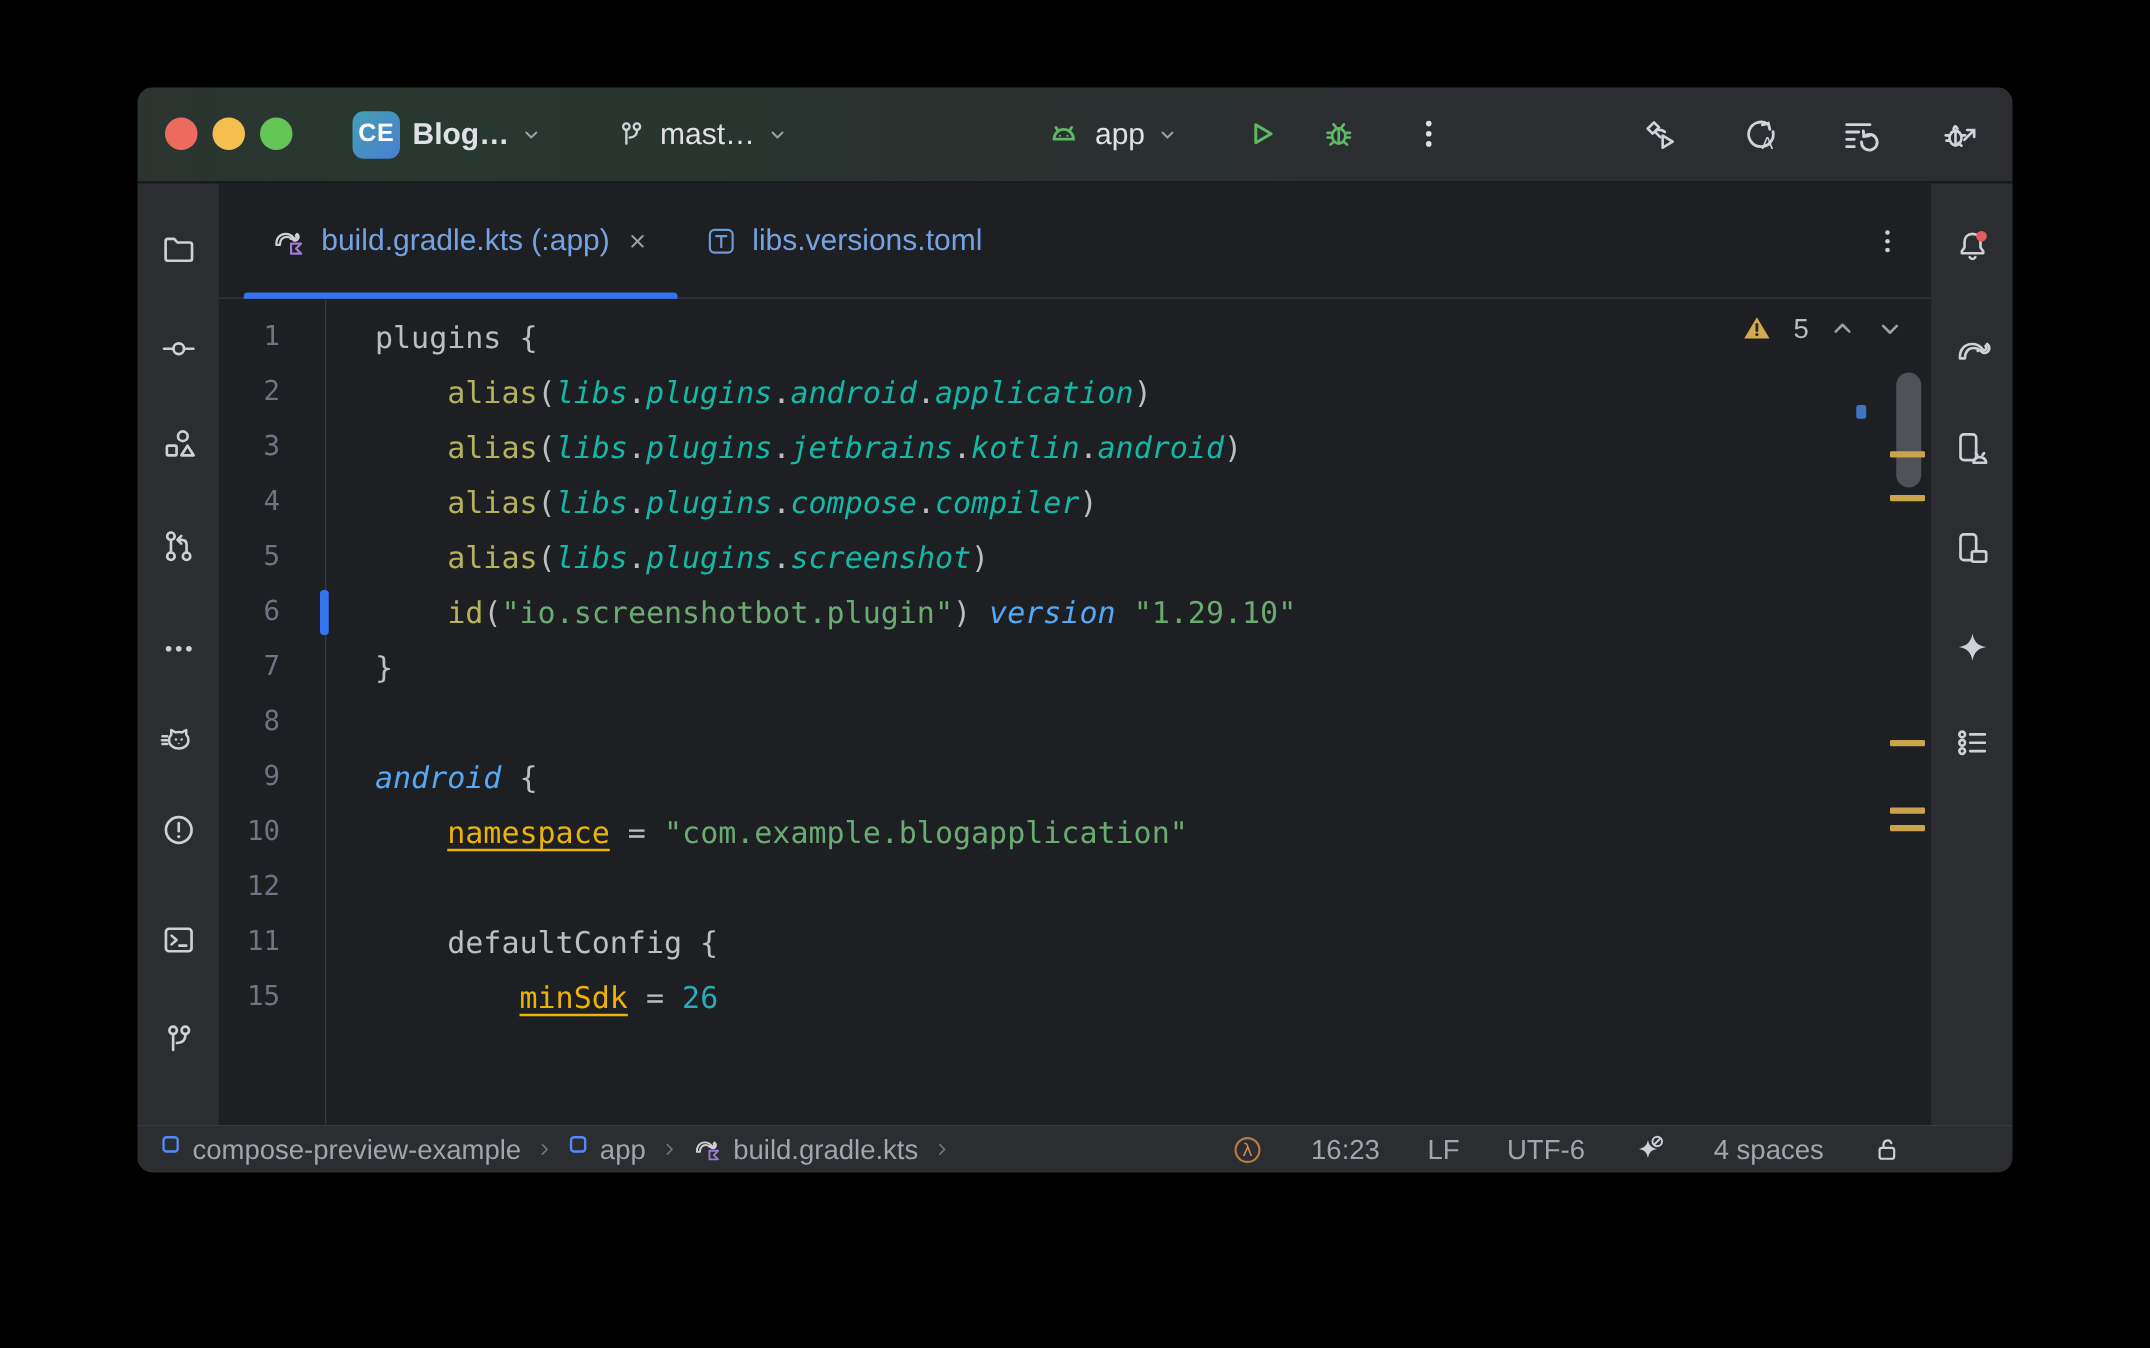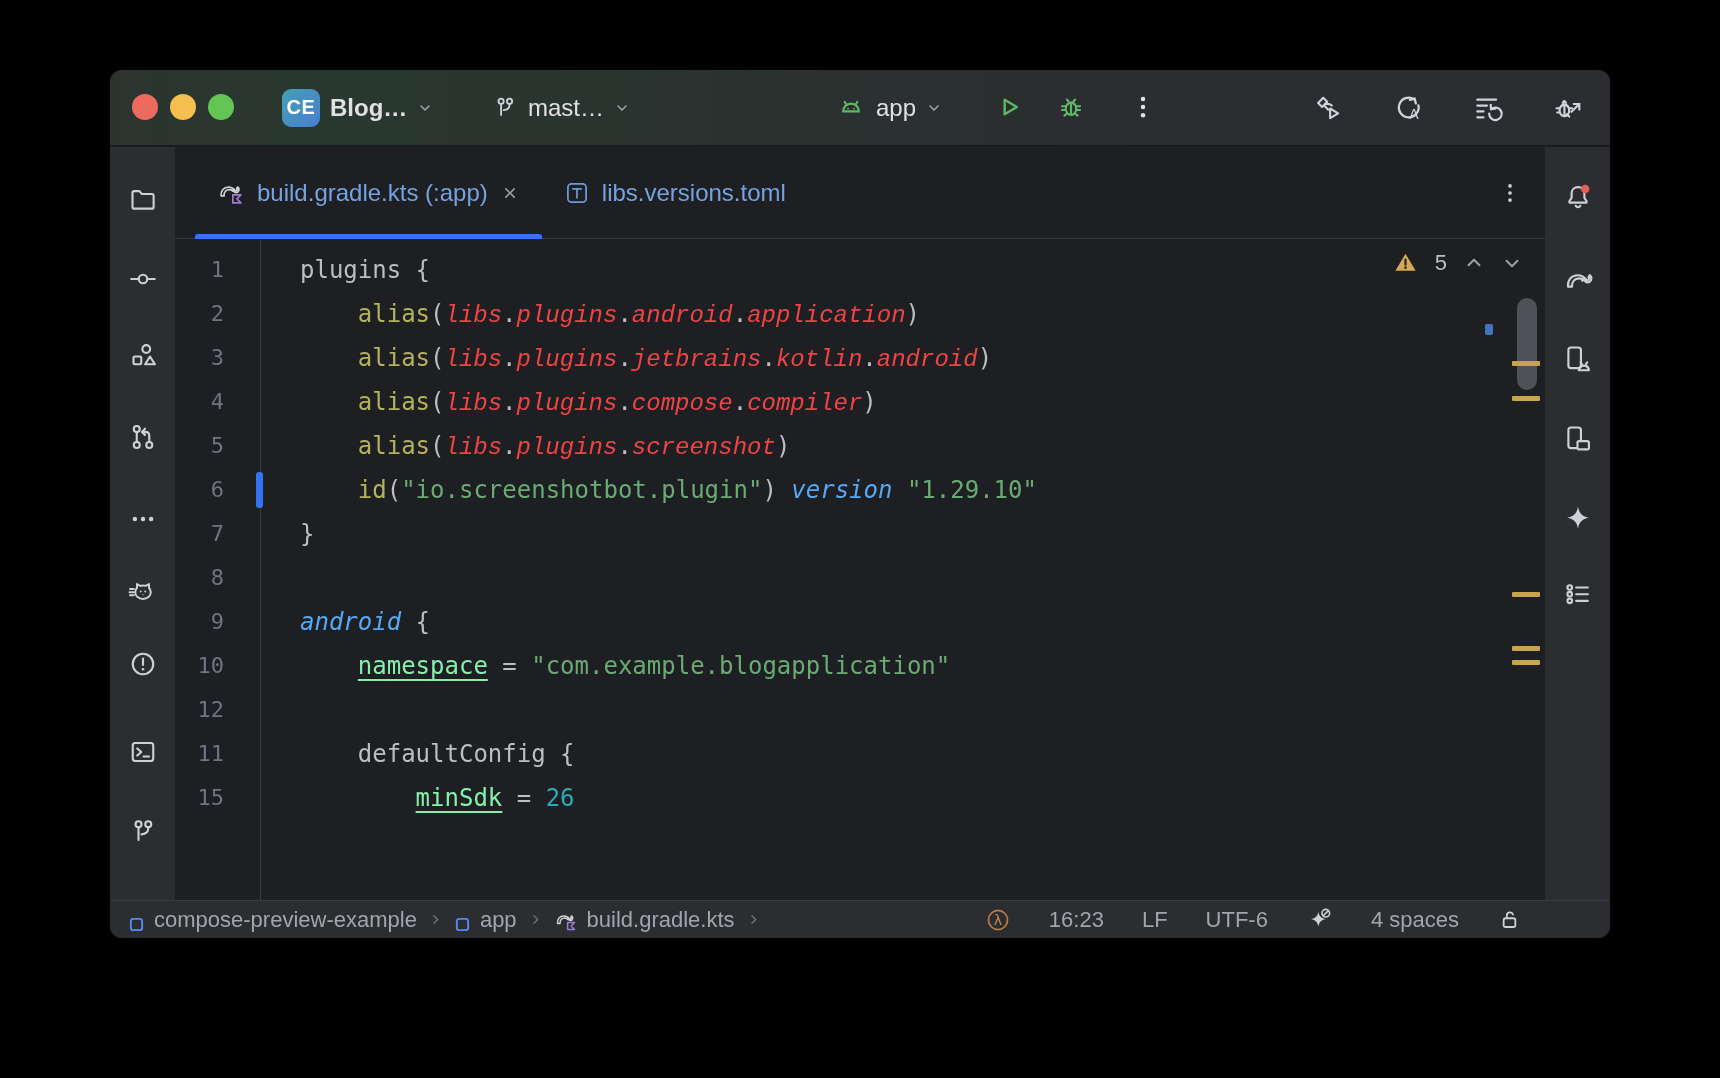--- a/index.html
+++ b/index.html
@@ -40,37 +40,37 @@
   
   .code-viewport{position:absolute;left:0;right:34px;top:99px;height:632px;overflow:hidden;}
   .gutter-border{position:absolute;left:85px;top:93px;height:662px;width:1px;background:#393b40;}
   .code-row{display:flex;height:44px;position:relative;}
   .code-row.vcs::before{content:"";position:absolute;left:81px;top:4px;width:7px;height:36px;background:#3574f0;border-radius:3px;}
   .lineno{width:85px;box-sizing:border-box;padding-right:36px;text-align:right;color:#6e7480;
           font:22px/44px "DejaVu Sans Mono",monospace;flex:none;}
   .code{white-space:pre;font:24px/44px "DejaVu Sans Mono",monospace;padding-left:40px;color:#bcbec4;}
   .tk.pl{color:#bcbec4;}
   .tk.fn{color:#b5b25e;}
-  .tk.pr{color:#ef4444;font-style:italic;font-family:Liberation Mono, monospace;}
-  .tk.prop{color:#86efac;}
+  .tk.pr{color:#14b8a6;font-style:italic;}
+  .tk.prop{color:#eab308;}
   .tk.st{color:#6aab73;}
   .tk.kw{color:#56a8f5;font-style:italic;}
   .tk.nm{color:#2aacb8;}
   .tk.u{text-decoration:underline;text-underline-offset:5px;text-decoration-thickness:1.5px;}
   .wavy{text-decoration:underline;text-decoration-style:wavy;text-decoration-color:#c9a63b;
         text-decoration-thickness:1.5px;text-underline-offset:8px;text-decoration-skip-ink:none;}
   
   .sb-thumb{position:absolute;right:8px;top:151px;width:20px;height:92px;background:#54575d;border-radius:10px;opacity:.9;}
   .sb-mark{position:absolute;right:5px;width:28px;height:5px;background:#c8a44c;border-radius:1px;}
   .sb-vcs{position:absolute;right:52px;top:177px;width:8px;height:11px;background:#3f74c2;border-radius:2px;}
   
   .statusbar{position:absolute;left:0;bottom:0;width:100%;height:38px;background:#2b2d30;border-top:1px solid #393b40;
              display:flex;align-items:center;box-sizing:border-box;padding:0 88px 0 18px;color:#a1a5ac;font-size:22px;}
   .crumbs{display:flex;align-items:center;gap:12px;}
-  .crumb{display:flex;align-items:flex-end;gap:9px;}
+  .crumb{display:flex;align-items:flex-start;gap:9px;}
   .status-right{margin-left:auto;display:flex;align-items:center;gap:38px;}
   .nowrap{white-space:nowrap;}
 </style>
 </head>
 <body>
 
 <div class="window">
 
   <div class="titlebar">
     <div class="lights">

